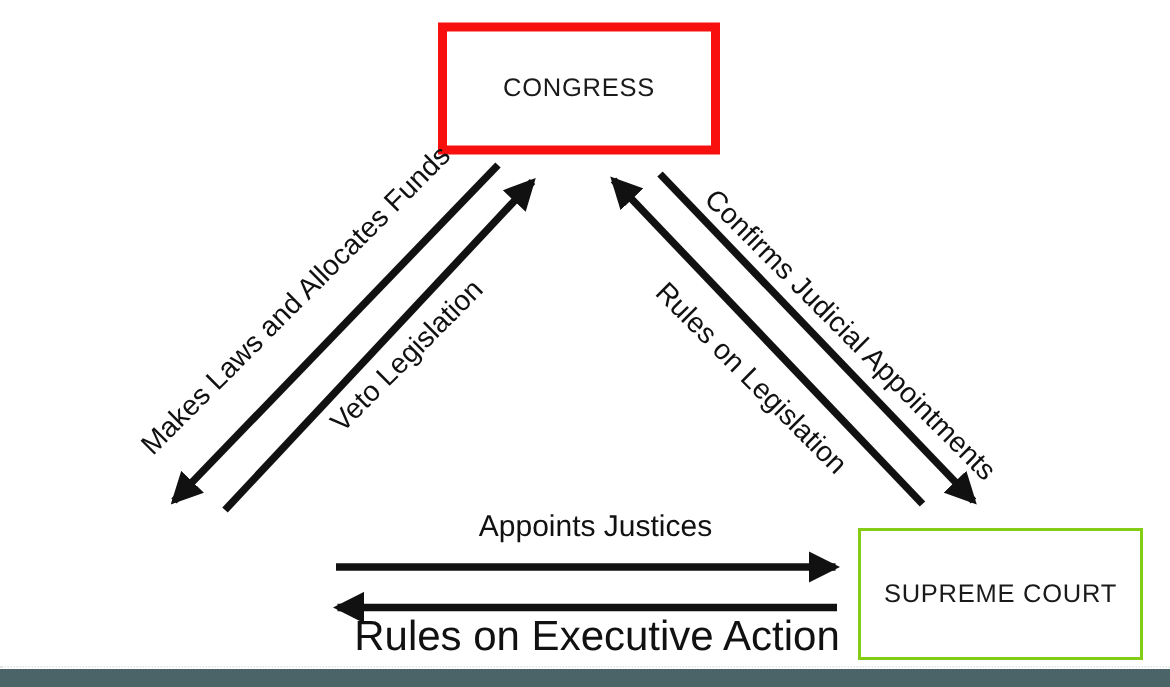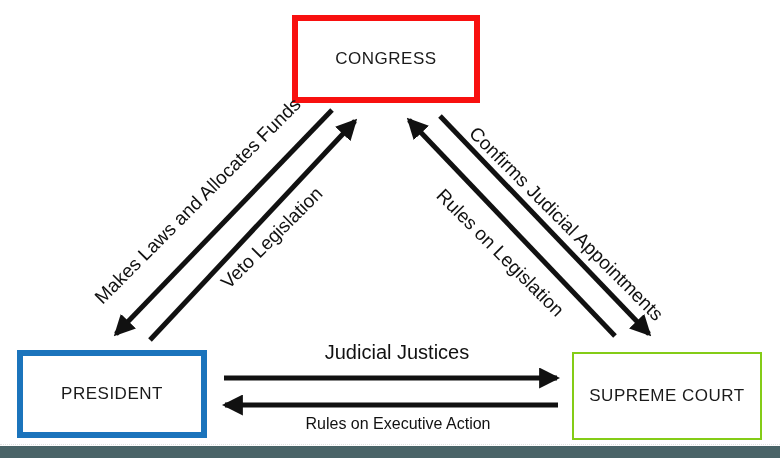--- a/index.html
+++ b/index.html
@@ -70,21 +70,21 @@
     left: 500px; top: 253px;
     transform: translate(-50%,-50%) rotate(45deg);
   }
   .lbl-appoints {
     left: 397px; top: 352px;
     font-size: 20px;
     transform: translate(-50%,-50%);
   }
   .lbl-rules-executive {
     left: 398px; top: 424px;
-    font-size: 16px;
+    font-size: 28px;
     transform: translate(-50%,-50%);
   }
   .slide-edge {
     position: absolute;
     left: 0; right: 0; bottom: 13px;
     border-bottom: 1px dotted #e3e3e3;
   }
   .bottom-bar {
     position: absolute;
     left: 0; right: 0; bottom: 0;
@@ -108,36 +108,33 @@
     <line x1="440" y1="116" x2="649" y2="334" stroke="#111111" stroke-width="5" marker-end="url(#ah)"></line>
     <line x1="615" y1="336" x2="409" y2="120" stroke="#111111" stroke-width="5" marker-end="url(#ah)"></line>
     <line x1="224" y1="378" x2="557" y2="378" stroke="#111111" stroke-width="5" marker-end="url(#ah)"></line>
     <line x1="558" y1="405" x2="225" y2="405" stroke="#111111" stroke-width="5" marker-end="url(#ah)"></line>
   </svg>
 
   <div class="node node-congress">
     <span>CONGRESS</span>
   </div>
 
-  <div class="node node-president">
-    <span>PRESIDENT</span>
-  </div>
 
   <div class="node node-supreme-court">
     <span>SUPREME COURT</span>
   </div>
 
   <div class="edge-label lbl-makes-laws">Makes Laws and Allocates Funds</div>
 
   <div class="edge-label lbl-veto">Veto Legislation</div>
 
   <div class="edge-label lbl-confirms">Confirms Judicial Appointments</div>
 
   <div class="edge-label lbl-rules-legislation">Rules on Legislation</div>
 
-  <div class="edge-label lbl-appoints">Judicial Justices</div>
+  <div class="edge-label lbl-appoints">Appoints Justices</div>
 
   <div class="edge-label lbl-rules-executive">Rules on Executive Action</div>
 
   <div class="slide-edge"></div>
   <div class="bottom-bar"></div>
 
 </div>
 
 </body></html>

